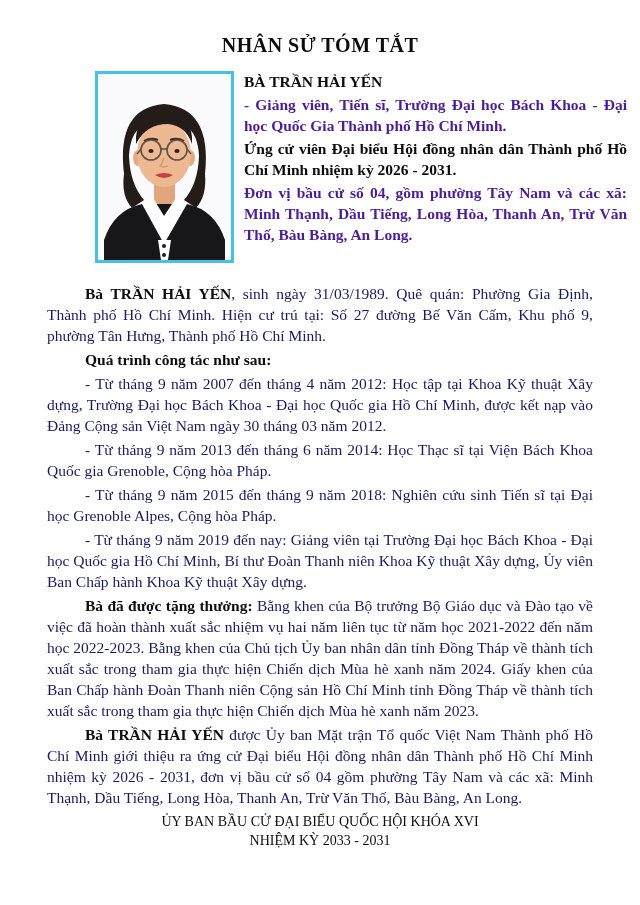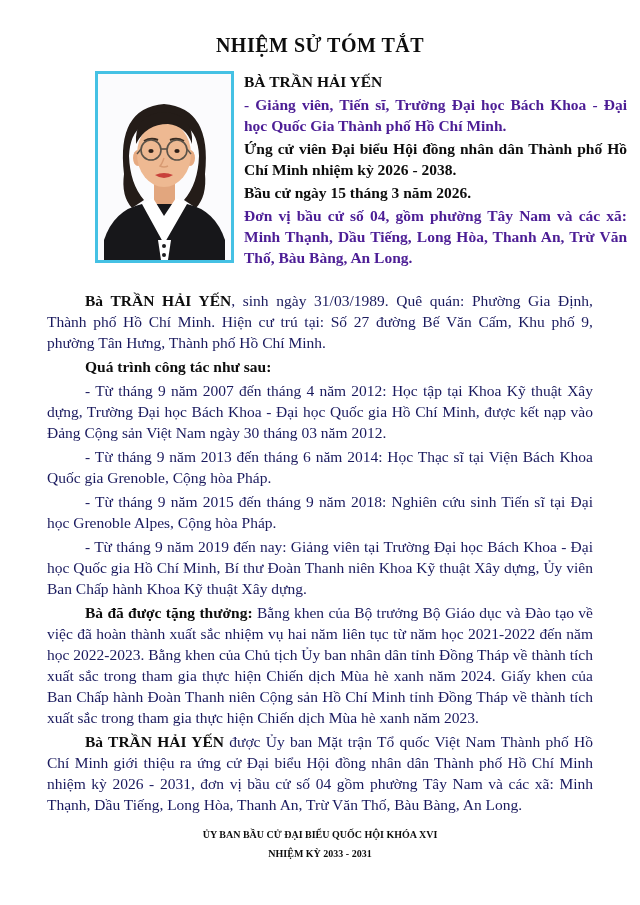--- a/index.html
+++ b/index.html
@@ -54,35 +54,35 @@
     line-height: 21px;
     text-align: justify;
     color: #1a1a5e;
     margin-top: 20px;
   }
   .body-text p { margin: 0 0 3px 0; text-indent: 38px; }
   .body-text .lead { font-weight: bold; color: #0d0d0d; }
   .body-text .career-heading { font-weight: bold; color: #0d0d0d; }
 
   .footer {
-    margin-top: 10px;
+    margin-top: 4px;
     text-align: center;
-    font-weight: bold;
-    font-size: 10px;
+    font-weight: normal;
+    font-size: 14px;
     line-height: 19px;
     color: #0d0d0d;
   }
   .footer p { margin: 0; }
 </style>
 </head>
 <body>
 
 <div class="page">
 
-  <h1 class="title">NHIỆM SỬ TÓM TẮT</h1>
+  <h1 class="title">NHÂN SỬ TÓM TẮT</h1>
 
   <div class="profile-row">
 
     <div class="photo-frame">
       <svg viewBox="0 0 133 186" xmlns="http://www.w3.org/2000/svg">
         <rect x="0" y="0" width="133" height="186" fill="#fbfbfd"></rect>
 
         <path d="M26,100 Q18,34 66,30 Q114,34 107,100 Q109,122 98,134 L86,126 Q100,110 101,82 Q100,60 88,52 Q76,44 66,46 Q56,44 44,52 Q32,60 31,82 Q32,110 46,126 L34,134 Q23,122 26,100 Z" fill="#241c18"></path>
 
         <ellipse cx="40" cy="84" rx="5" ry="8" fill="#e6aa82"></ellipse>
@@ -116,22 +116,21 @@
         <path d="M60,166 L73,166 L70,186 L63,186 Z" fill="#ffffff"></path>
 
         <circle cx="66" cy="172" r="2" fill="#1d1d20"></circle>
         <circle cx="66" cy="181" r="2" fill="#1d1d20"></circle>
       </svg>
     </div>
 
     <div class="info">
       <p class="info-name c-black">BÀ TRẦN HẢI YẾN</p>
       <p class="c-blue">- Giảng viên, Tiến sĩ, Trường Đại học Bách Khoa - Đại học Quốc Gia Thành phố Hồ Chí Minh.</p>
-      <p class="c-black">Ứng cử viên Đại biểu Hội đồng nhân dân Thành phố Hồ Chí Minh nhiệm kỳ 2026 - 2038.</p>
-      <p class="c-black">Bầu cử ngày 15 tháng 3 năm 2026.</p>
+      <p class="c-black">Ứng cử viên Đại biểu Hội đồng nhân dân Thành phố Hồ Chí Minh nhiệm kỳ 2026 - 2031.</p>
       <p class="c-blue">Đơn vị bầu cử số 04, gồm phường Tây Nam và các xã: Minh Thạnh, Dầu Tiếng, Long Hòa, Thanh An, Trừ Văn Thố, Bàu Bàng, An Long.</p>
     </div>
   </div>
 
   <div class="body-text">
     <p><span class="lead">Bà TRẦN HẢI YẾN</span><span>, sinh ngày 31/03/1989. Quê quán: Phường Gia Định, Thành phố Hồ Chí Minh. Hiện cư trú tại: Số 27 đường Bế Văn Cấm, Khu phố 9, phường Tân Hưng, Thành phố Hồ Chí Minh.</span></p>
 
     <p class="career-heading">Quá trình công tác như sau:</p>
 
     <p>- Từ tháng 9 năm 2007 đến tháng 4 năm 2012: Học tập tại Khoa Kỹ thuật Xây dựng, Trường Đại học Bách Khoa - Đại học Quốc gia Hồ Chí Minh, được kết nạp vào Đảng Cộng sản Việt Nam ngày 30 tháng 03 năm 2012.</p>

